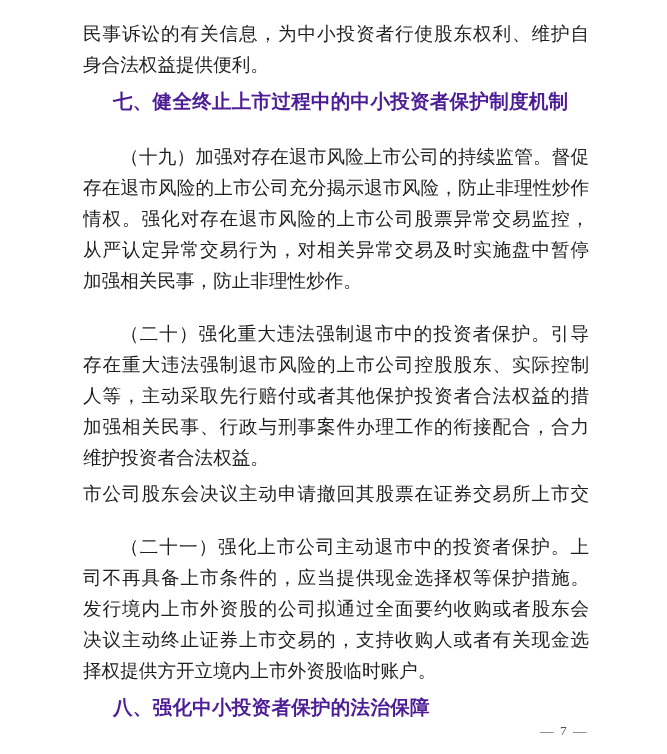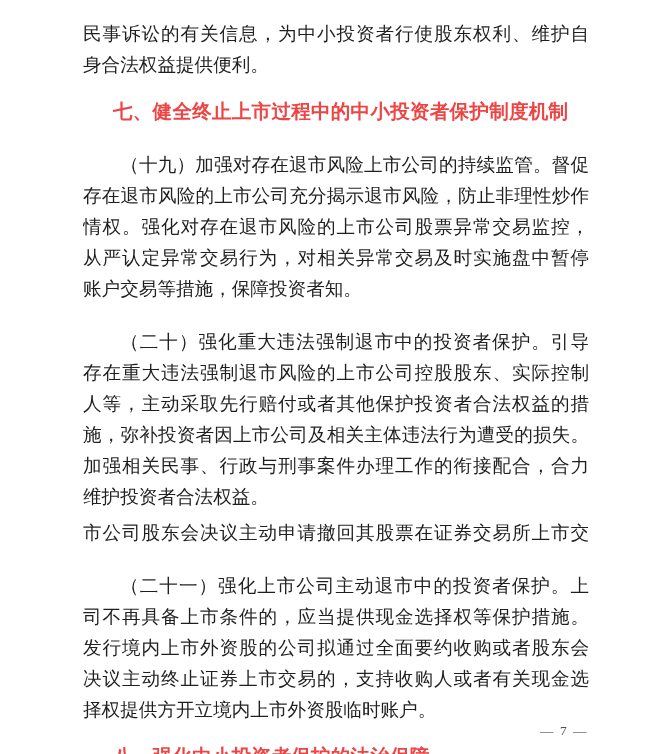--- a/index.html
+++ b/index.html
@@ -35,29 +35,29 @@
     text-align-last: left;
   }
   .line.indent {
     text-indent: 2em;
     margin-top: 22px;
   }
   .para {
     margin-top: 5px;
   }
   .heading {
-    font-family: Liberation Serif, serif;
+    font-family: Liberation Mono, monospace;
     font-weight: bold;
-    color: #ef4444;
+    color: #4c1d95;
     font-size: 19.5px;
     height: 31px;
     line-height: 31px;
     padding-left: 30px;
     letter-spacing: 0.3px;
-    margin-top: 16px;
+    margin-top: 8px;
   }
   .pagenum {
     position: absolute;
     left: 540px;
     top: 723px;
     width: 60px;
     font-size: 13.5px;
     letter-spacing: 1.5px;
     color: #4d5359;
     font-family: "Liberation Serif", serif;
@@ -74,28 +74,27 @@
       <div class="line last">身合法权益提供便利。</div>
     </div>
 
     <div class="heading">七、健全终止上市过程中的中小投资者保护制度机制</div>
 
     <div class="para">
       <div class="line indent">（十九）加强对存在退市风险上市公司的持续监管。督促</div>
       <div class="line">存在退市风险的上市公司充分揭示退市风险，防止非理性炒作</div>
       <div class="line">情权。强化对存在退市风险的上市公司股票异常交易监控，</div>
       <div class="line">从严认定异常交易行为，对相关异常交易及时实施盘中暂停</div>
-      <div class="line last">账户交易等措施，保障投资者知。</div>
+      <div class="line last">加强相关民事，防止非理性炒作。</div>
     </div>
 
     <div class="para">
       <div class="line indent">（二十）强化重大违法强制退市中的投资者保护。引导</div>
       <div class="line">存在重大违法强制退市风险的上市公司控股股东、实际控制</div>
       <div class="line">人等，主动采取先行赔付或者其他保护投资者合法权益的措</div>
-      <div class="line">施，弥补投资者因上市公司及相关主体违法行为遭受的损失。</div>
       <div class="line">加强相关民事、行政与刑事案件办理工作的衔接配合，合力</div>
       <div class="line last">维护投资者合法权益。</div>
     </div>
 
     <div class="para">
       <div class="line">市公司股东会决议主动申请撤回其股票在证券交易所上市交</div>
       <div class="line indent">（二十一）强化上市公司主动退市中的投资者保护。上</div>
       <div class="line">司不再具备上市条件的，应当提供现金选择权等保护措施。</div>
       <div class="line">发行境内上市外资股的公司拟通过全面要约收购或者股东会</div>
       <div class="line">决议主动终止证券上市交易的，支持收购人或者有关现金选</div>

